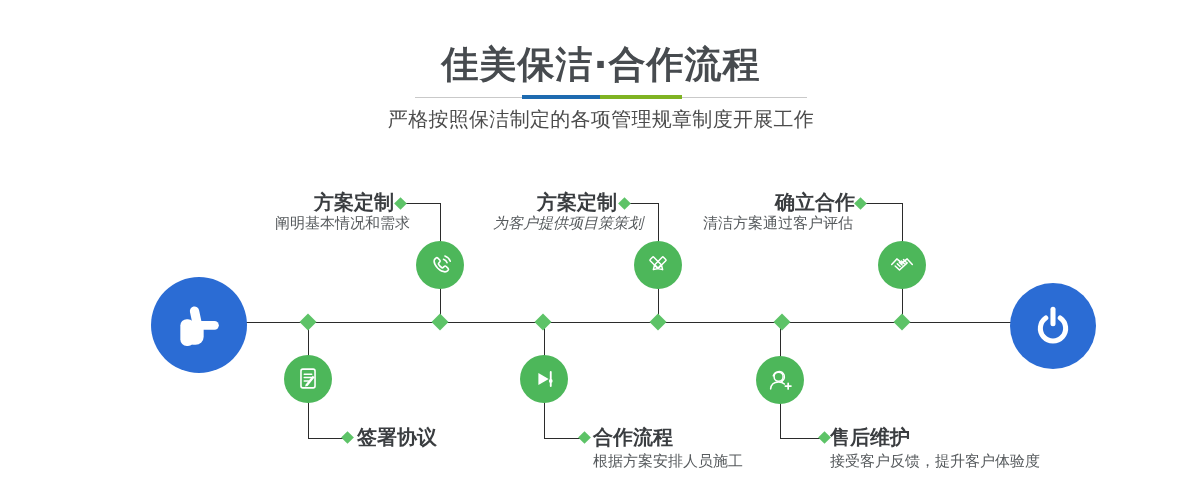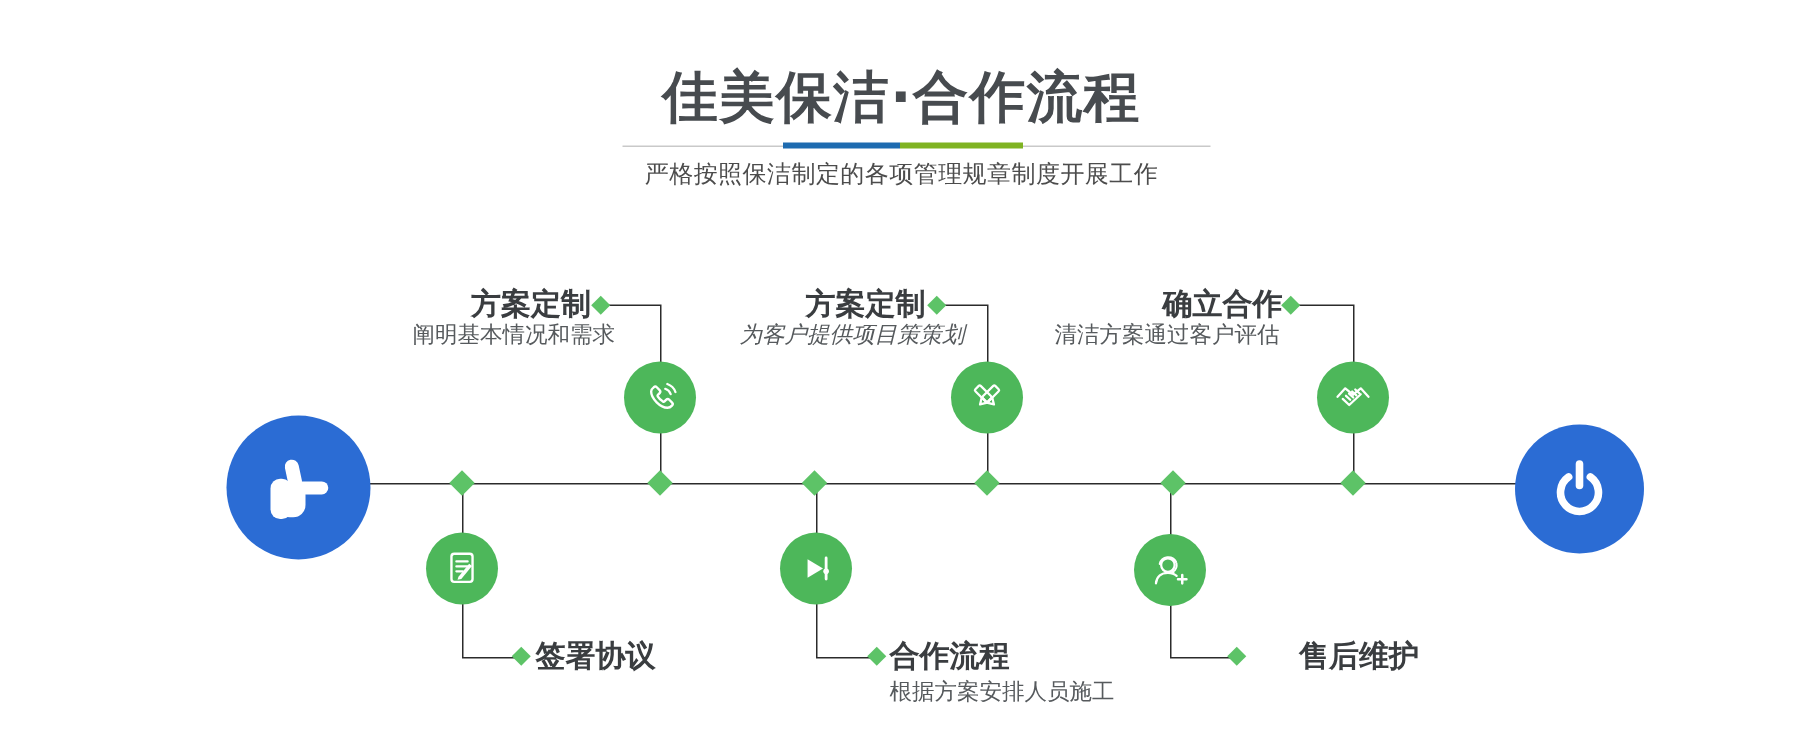--- a/index.html
+++ b/index.html
@@ -1,21 +1,21 @@
 <!DOCTYPE html>
 <html><head>
 <meta charset="utf-8">
 <style>
   html,body{margin:0;padding:0;background:#fff;}
   #canvas{position:relative;width:1202px;height:502px;background:#fff;overflow:hidden;
           font-family:"DejaVu Sans","Liberation Sans",sans-serif;}
   .abs{position:absolute;}
   .page-title{left:0;right:0;top:40px;text-align:center;font-size:37px;font-weight:bold;
               color:#474b4f;letter-spacing:1px;}
-  .page-subtitle{left:0;right:0;top:106px;text-align:center;font-size:16px;color:#4c4c4c;letter-spacing:.3px;}
+  .page-subtitle{left:0;right:0;top:106px;text-align:center;font-size:20px;color:#4c4c4c;letter-spacing:.3px;}
   .divider-gray{left:415px;top:97px;width:392px;height:1px;background:#c9c9c9;}
   .divider-blue{left:522px;top:95px;width:78px;height:4px;}
   .divider-green{left:600px;top:95px;width:82px;height:4px;}
   .hline{height:1px;background:#2b2b2b;}
   .vline{width:1px;background:#2b2b2b;}
   .diamond{transform:rotate(45deg);}
   .dm-main{width:12px;height:12px;}
   .dm-label{width:9px;height:9px;}
   .gcircle{width:48px;height:48px;border-radius:50%;display:flex;align-items:center;justify-content:center;}
   .bcircle{border-radius:50%;display:flex;align-items:center;justify-content:center;}
@@ -142,15 +142,16 @@
   <div class="abs step-title ta-r" style="right:808px;top:190px;">方案定制</div>
   <div class="abs step-desc  ta-r" style="right:792px;top:212px;margin-left:17px;">阐明基本情况和需求</div>
   <div class="abs step-title ta-r" style="right:585px;top:190px;">方案定制</div>
   <div class="abs step-desc  ta-r" style="right:559px;top:212px;font-style:italic;">为客户提供项目策策划</div>
   <div class="abs step-title ta-r" style="right:347px;top:190px;">确立合作</div>
   <div class="abs step-desc  ta-r" style="right:349px;top:212px;">清洁方案通过客户评估</div>
 
   <div class="abs step-title" style="left:357px;top:425px;">签署协议</div>
   <div class="abs step-title" style="left:593px;top:425px;">合作流程</div>
   <div class="abs step-desc" style="left:593px;top:450px;">根据方案安排人员施工</div>
-  <div class="abs step-title" style="left:830px;top:425px;margin-left:36px;">售后维护</div>
+  <div class="abs step-title" style="left:830px;top:425px;">售后维护</div>
+  <div class="abs step-desc" style="left:830px;top:450px;">接受客户反馈，提升客户体验度</div>
 
 </div>
 
 </body></html>

